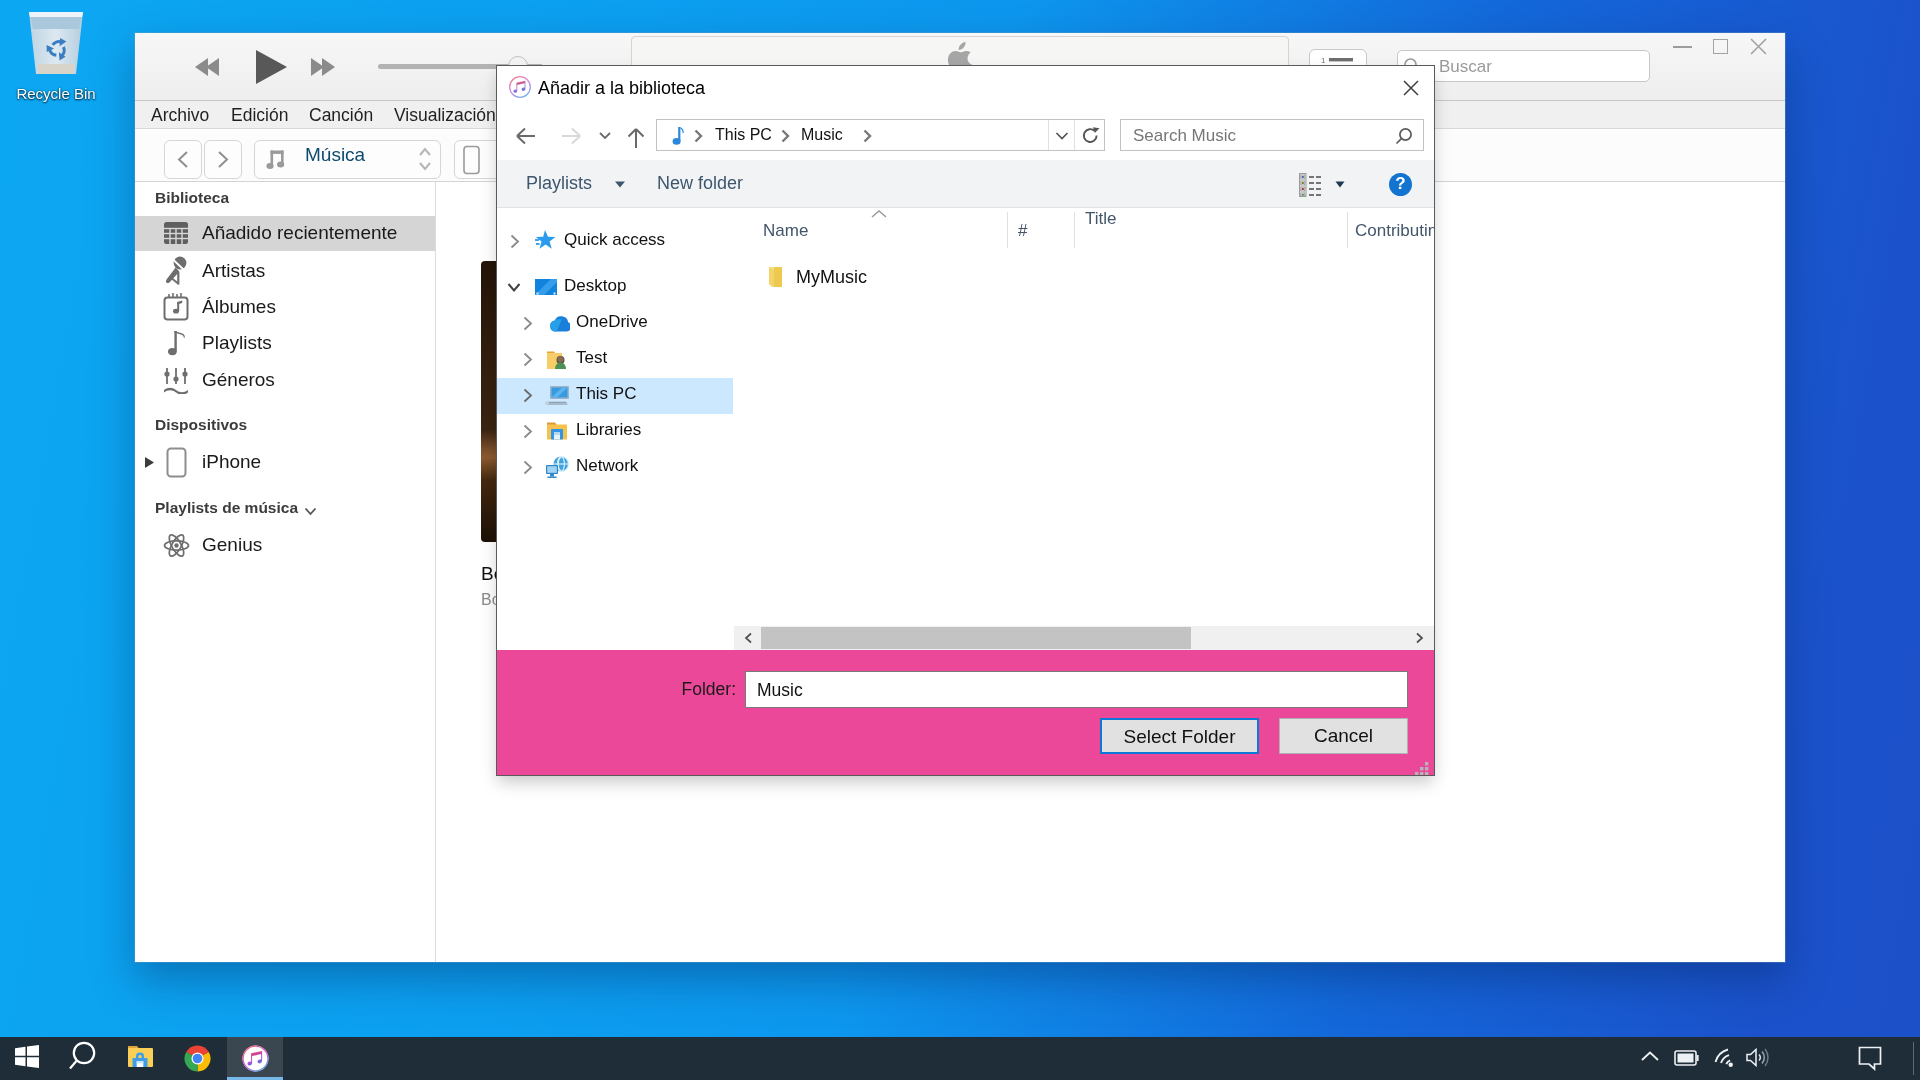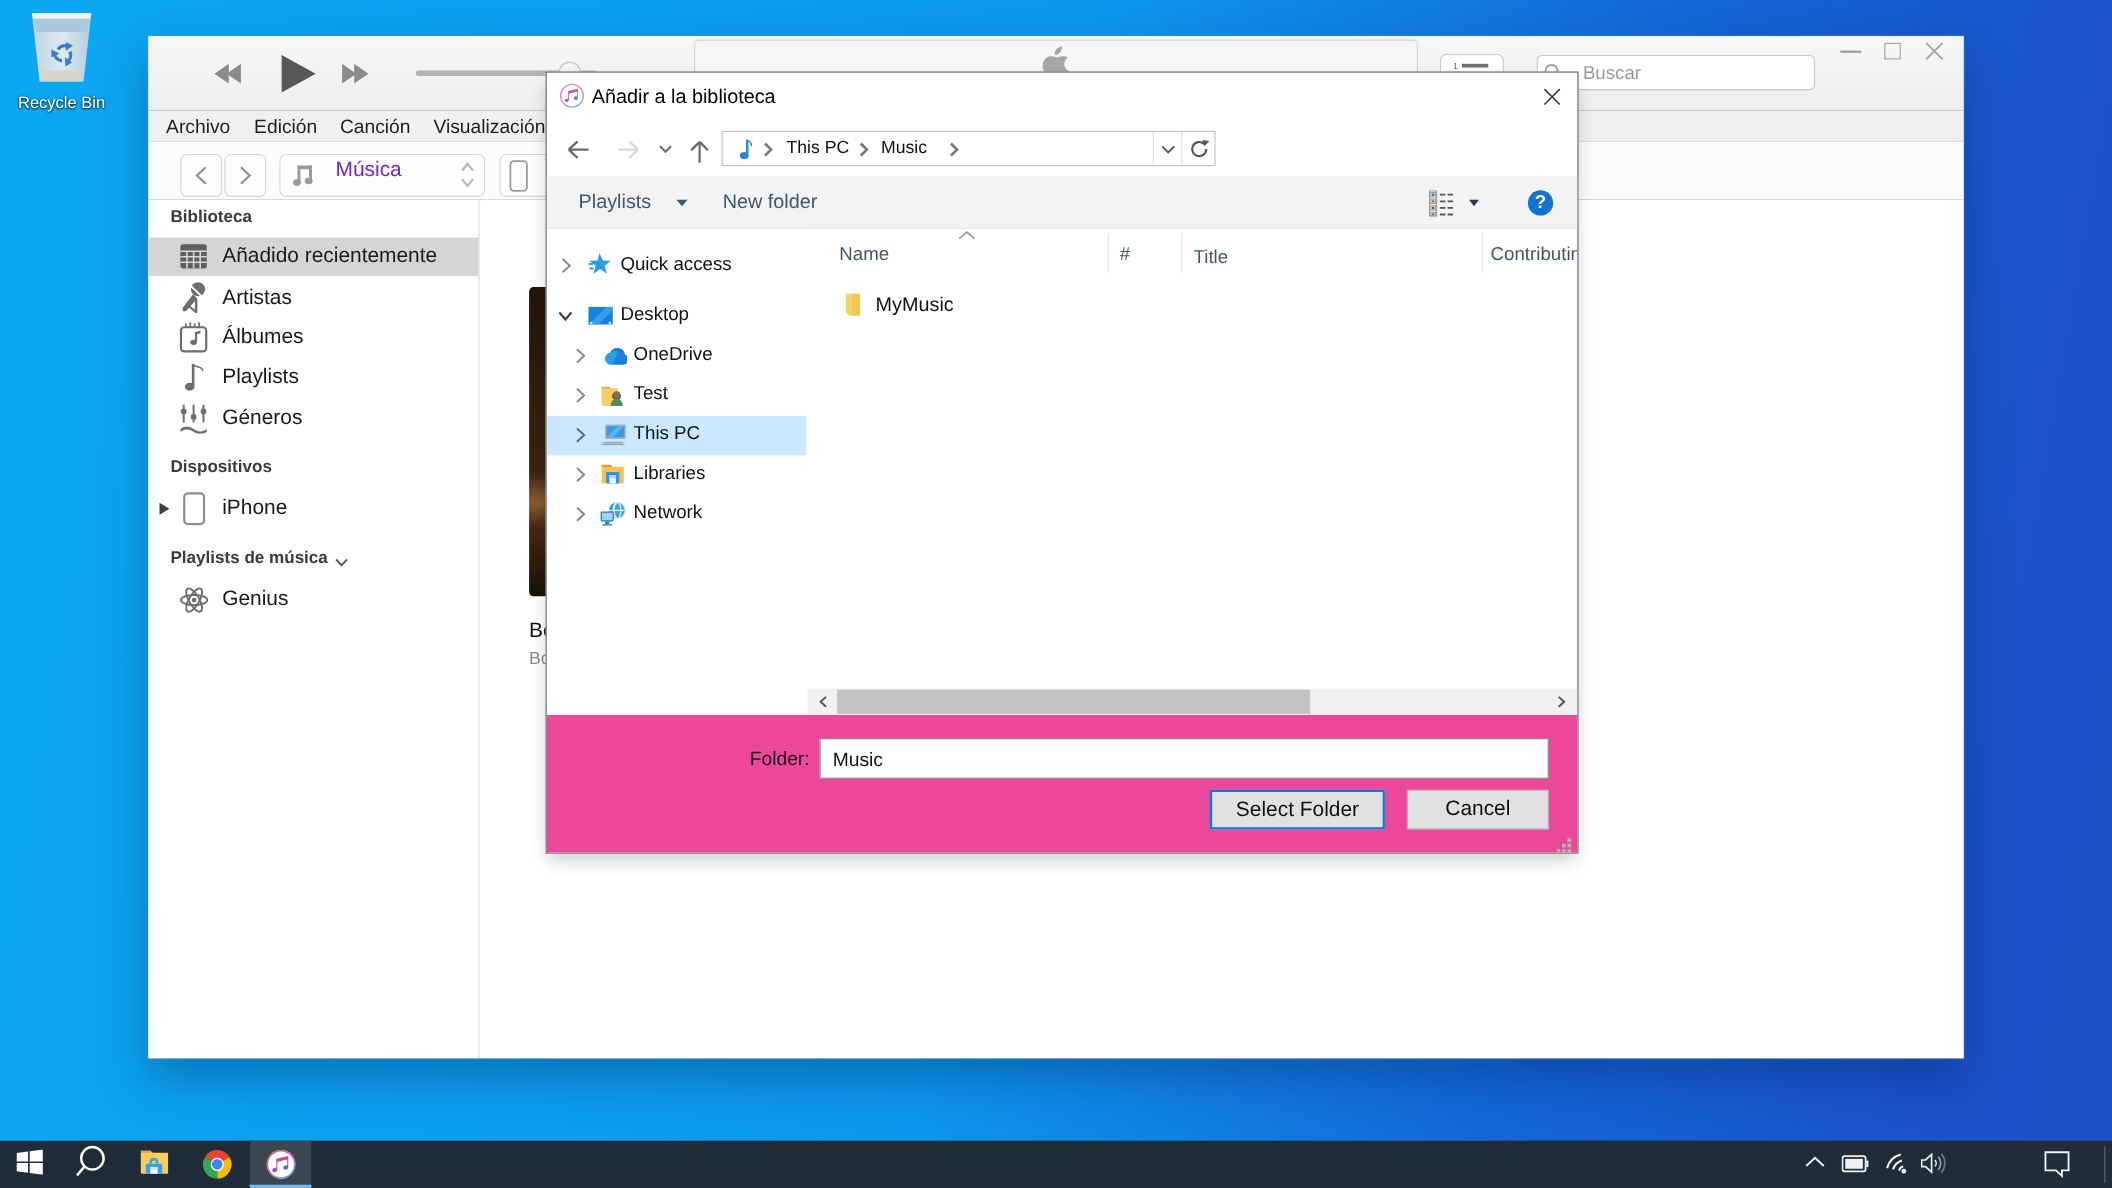--- a/index.html
+++ b/index.html
@@ -151,21 +151,21 @@
     <div class="navbtn" style="left:119px;width:187px"></div>
     <svg class="abs" style="left:131px;top:19px" width="22" height="24" viewBox="0 0 22 24">
       <g fill="#9a9a9a">
         <rect x="4.5" y="2.5" width="13" height="3.4"></rect>
         <rect x="4.5" y="2.5" width="2.6" height="15"></rect>
         <rect x="15" y="2.5" width="2.6" height="13.5"></rect>
         <ellipse cx="4" cy="18" rx="3.6" ry="3"></ellipse>
         <ellipse cx="14.6" cy="16.5" rx="3.6" ry="3"></ellipse>
       </g>
     </svg>
-    <div class="abs" style="left:170px;top:15px;font-size:19px;color:#6d28d9">Música</div>
+    <div class="abs" style="left:170px;top:15px;font-size:19px;color:#0c4a6e">Música</div>
     <svg class="abs" style="left:283px;top:17px" width="14" height="26" viewBox="0 0 14 26">
       <path d="M2 9 L7 3 L12 9" fill="none" stroke="#b5b5b5" stroke-width="2"></path>
       <path d="M2 17 L7 23 L12 17" fill="none" stroke="#b5b5b5" stroke-width="2"></path>
     </svg>
     <div class="navbtn" style="left:319px;width:80px"></div>
     <svg class="abs" style="left:327px;top:16px" width="20" height="30" viewBox="0 0 20 30">
       <rect x="2" y="1.5" width="15" height="27" rx="3" fill="none" stroke="#9a9a9a" stroke-width="1.6"></rect>
     </svg>
   </div>
   <div class="abs" id="sidebar">
@@ -314,20 +314,27 @@
     <div class="abs" style="left:391px;top:0;width:1px;height:30px;background:#e0e0e0"></div>
     <svg class="abs" style="left:398px;top:12px" width="14" height="8" viewBox="0 0 14 8">
       <path d="M1.5 1 L7 6.5 L12.5 1" fill="none" stroke="#555" stroke-width="1.7"></path>
     </svg>
     <div class="abs" style="left:417px;top:0;width:1px;height:30px;background:#e0e0e0"></div>
     <svg class="abs" style="left:424px;top:6px" width="19" height="19" viewBox="0 0 19 19">
       <path d="M15.6 9.5 a6.4 6.4 0 1 1 -2 -4.6" fill="none" stroke="#555" stroke-width="1.9"></path>
       <polygon points="12,1.2 18.5,2.2 13.8,7" fill="#555"></polygon>
     </svg>
   </div>
+  <div class="abs" style="left:623px;top:53px;width:304px;height:32px;border:1px solid #c2c2c2;background:#fff">
+    <div class="abs" style="left:12px;top:6px;font-size:17px;color:#767676">Search Music</div>
+    <svg class="abs" style="left:274px;top:7px" width="18" height="18" viewBox="0 0 18 18">
+      <circle cx="10.5" cy="7.5" r="5.6" fill="none" stroke="#5a5a5a" stroke-width="1.7"></circle>
+      <line x1="6.4" y1="11.6" x2="1.5" y2="16.5" stroke="#5a5a5a" stroke-width="1.7"></line>
+    </svg>
+  </div>
 
   <div class="abs" id="dcmd">
     <div class="abs" style="left:29px;top:13px;font-size:18px;color:#3d566e">Playlists</div>
     <svg class="abs" style="left:117px;top:20px" width="12" height="9" viewBox="0 0 12 9">
       <polygon points="1,1.5 11,1.5 6,7.5" fill="#3d566e"></polygon>
     </svg>
     <div class="abs" style="left:160px;top:13px;font-size:18px;color:#3d566e">New folder</div>
     <svg class="abs" style="left:802px;top:13px" width="22" height="24" viewBox="0 0 22 24">
       <rect x="0.5" y="0.5" width="6.5" height="23" fill="none" stroke="#9a9a9a"></rect>
       <g fill="none" stroke="#9a9a9a">
@@ -440,21 +447,21 @@
     </svg>
     <div class="trow" style="left:79px;top:248px">Network</div>
   </div>
 
   <div class="abs" id="dlist" style="left:237px;top:142px;width:700px;height:442px;overflow:hidden">
     <svg class="abs" style="left:136px;top:2px" width="18" height="8" viewBox="0 0 18 8">
       <path d="M2 7 L9 1 L16 7" fill="none" stroke="#9a9a9a" stroke-width="1.5"></path>
     </svg>
     <div class="abs" style="left:29px;top:13px;font-size:17px;color:#42556b">Name</div>
     <div class="abs" style="left:284px;top:13px;font-size:17px;color:#42556b">#</div>
-    <div class="abs" style="left:351px;top:16px;font-size:17px;color:#42556b">Title</div>
+    <div class="abs" style="left:351px;top:1px;font-size:17px;color:#42556b">Title</div>
     <div class="abs" style="left:621px;top:13px;font-size:17px;color:#42556b">Contributin</div>
     <div class="abs" style="left:273px;top:4px;width:1px;height:36px;background:#e0e0e0"></div>
     <div class="abs" style="left:340px;top:4px;width:1px;height:36px;background:#e0e0e0"></div>
     <div class="abs" style="left:613px;top:4px;width:1px;height:36px;background:#e0e0e0"></div>
     <svg class="abs" style="left:34px;top:58px" width="15" height="22" viewBox="0 0 15 22">
       <polygon points="1,1 14,1 14,21 4,21" fill="#efc94f"></polygon>
       <polygon points="1,1 6,1 6,21 4,21 1,18" fill="#f7df8e"></polygon>
       <polygon points="1,1 6,4 6,21 1,18" fill="#f3d469"></polygon>
     </svg>
     <div class="abs" style="left:62px;top:59px;font-size:18px;color:#111">MyMusic</div>

